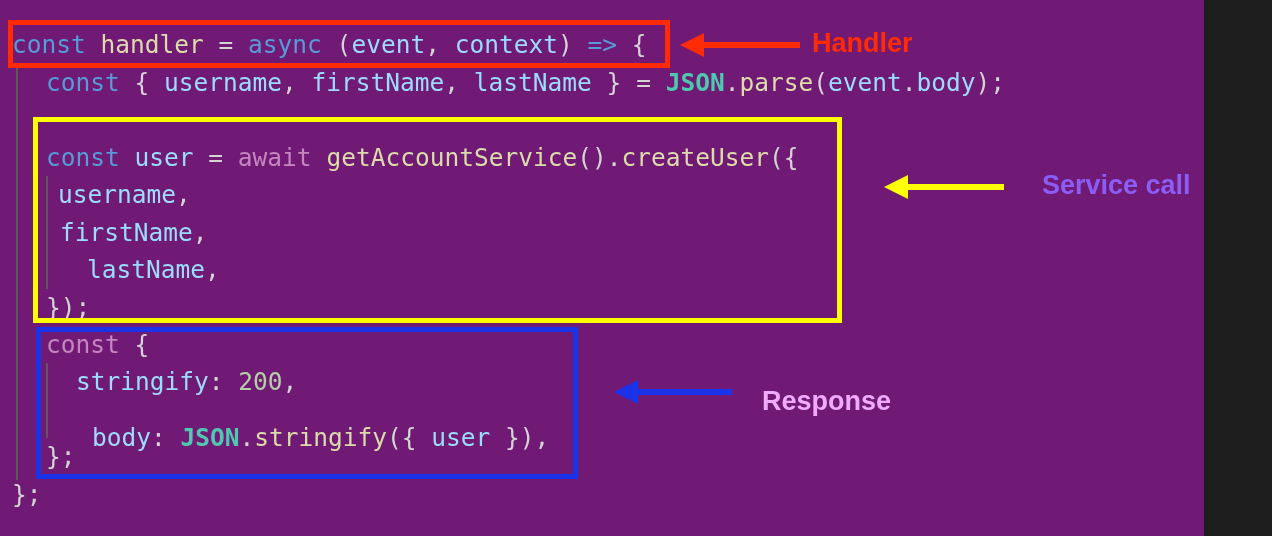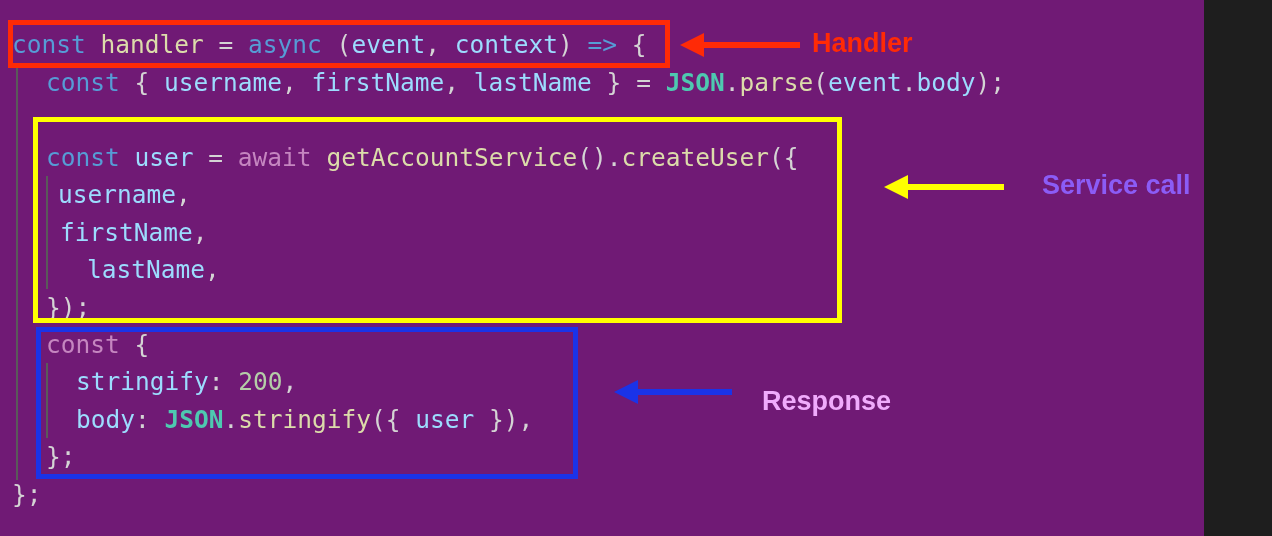--- a/index.html
+++ b/index.html
@@ -88,21 +88,21 @@
   <div id="code-lines">
       <div class="code-line" style="top: 26px; padding-left: 12px; font-size: 24.5px;"><span class="t-kw">const</span><span class="t-punc"> </span><span class="t-fn">handler</span><span class="t-punc"> </span><span class="t-punc">=</span><span class="t-punc"> </span><span class="t-kw">async</span><span class="t-punc"> (</span><span class="t-var">event</span><span class="t-punc">, </span><span class="t-var">context</span><span class="t-punc">) </span><span class="t-kw">=&gt;</span><span class="t-punc"> {</span></div>
       <div class="code-line" style="top: 64px; padding-left: 46px; font-size: 24.5px;"><span class="t-kw">const</span><span class="t-punc"> { </span><span class="t-var">username</span><span class="t-punc">, </span><span class="t-var">firstName</span><span class="t-punc">, </span><span class="t-var">lastName</span><span class="t-punc"> } </span><span class="t-punc">=</span><span class="t-punc"> </span><span class="t-cls">JSON</span><span class="t-punc">.</span><span class="t-fn">parse</span><span class="t-punc">(</span><span class="t-var">event</span><span class="t-punc">.</span><span class="t-var">body</span><span class="t-punc">);</span></div>
       <div class="code-line" style="top: 139px; padding-left: 46px; font-size: 24.5px;"><span class="t-kw">const</span><span class="t-punc"> </span><span class="t-var">user</span><span class="t-punc"> </span><span class="t-punc">=</span><span class="t-punc"> </span><span class="t-ctrl">await</span><span class="t-punc"> </span><span class="t-fn">getAccountService</span><span class="t-punc">().</span><span class="t-fn">createUser</span><span class="t-punc">({</span></div>
       <div class="code-line" style="top: 176px; padding-left: 58px; font-size: 24.5px;"><span class="t-var">username</span><span class="t-punc">,</span></div>
       <div class="code-line" style="top: 214px; padding-left: 60px; font-size: 24.5px;"><span class="t-var">firstName</span><span class="t-punc">,</span></div>
       <div class="code-line" style="top: 251px; padding-left: 87px; font-size: 24.5px;"><span class="t-var">lastName</span><span class="t-punc">,</span></div>
       <div class="code-line" style="top: 289px; padding-left: 46px; font-size: 24.5px;"><span class="t-punc">});</span></div>
       <div class="code-line" style="top: 326px; padding-left: 46px; font-size: 24.5px;"><span class="t-ctrl">const</span><span class="t-punc"> {</span></div>
       <div class="code-line" style="top: 363px; padding-left: 76px; font-size: 24.5px;"><span class="t-var">stringify</span><span class="t-punc">: </span><span class="t-num">200</span><span class="t-punc">,</span></div>
-      <div class="code-line" style="top: 401px; padding-left: 76px; font-size: 24.5px;"><span class="t-var">body</span><span class="t-punc">: </span><span class="t-cls">JSON</span><span class="t-punc">.</span><span class="t-fn">stringify</span><span class="t-punc">({ </span><span class="t-var">user</span><span class="t-punc"> }),</span></div>
+      <div class="code-line" style="top: 419px; padding-left: 76px; font-size: 24.5px; margin-left: 16px;"><span class="t-var">body</span><span class="t-punc">: </span><span class="t-cls">JSON</span><span class="t-punc">.</span><span class="t-fn">stringify</span><span class="t-punc">({ </span><span class="t-var">user</span><span class="t-punc"> }),</span></div>
       <div class="code-line" style="top: 438px; padding-left: 46px; font-size: 24.5px;"><span class="t-punc">};</span></div>
       <div class="code-line" style="top: 476px; padding-left: 12px; font-size: 24.5px;"><span class="t-punc">};</span></div>
     </div>
 </div>
 
 <div id="annotation-layer">
     <div class="anno-box box-red" style="left: 8px; top: 20px; width: 662px; height: 48px;"></div>
     <div class="anno-arrow" style="left: 680px; top: 33px; width: 120px; height: 24px;"><svg width="120" height="24" viewBox="0 0 120 24">
         <polygon points="0,12 24,0 24,24" fill="#ff2a06"></polygon>
         <rect x="23" y="9" width="97" height="6" fill="#ff2a06"></rect>

